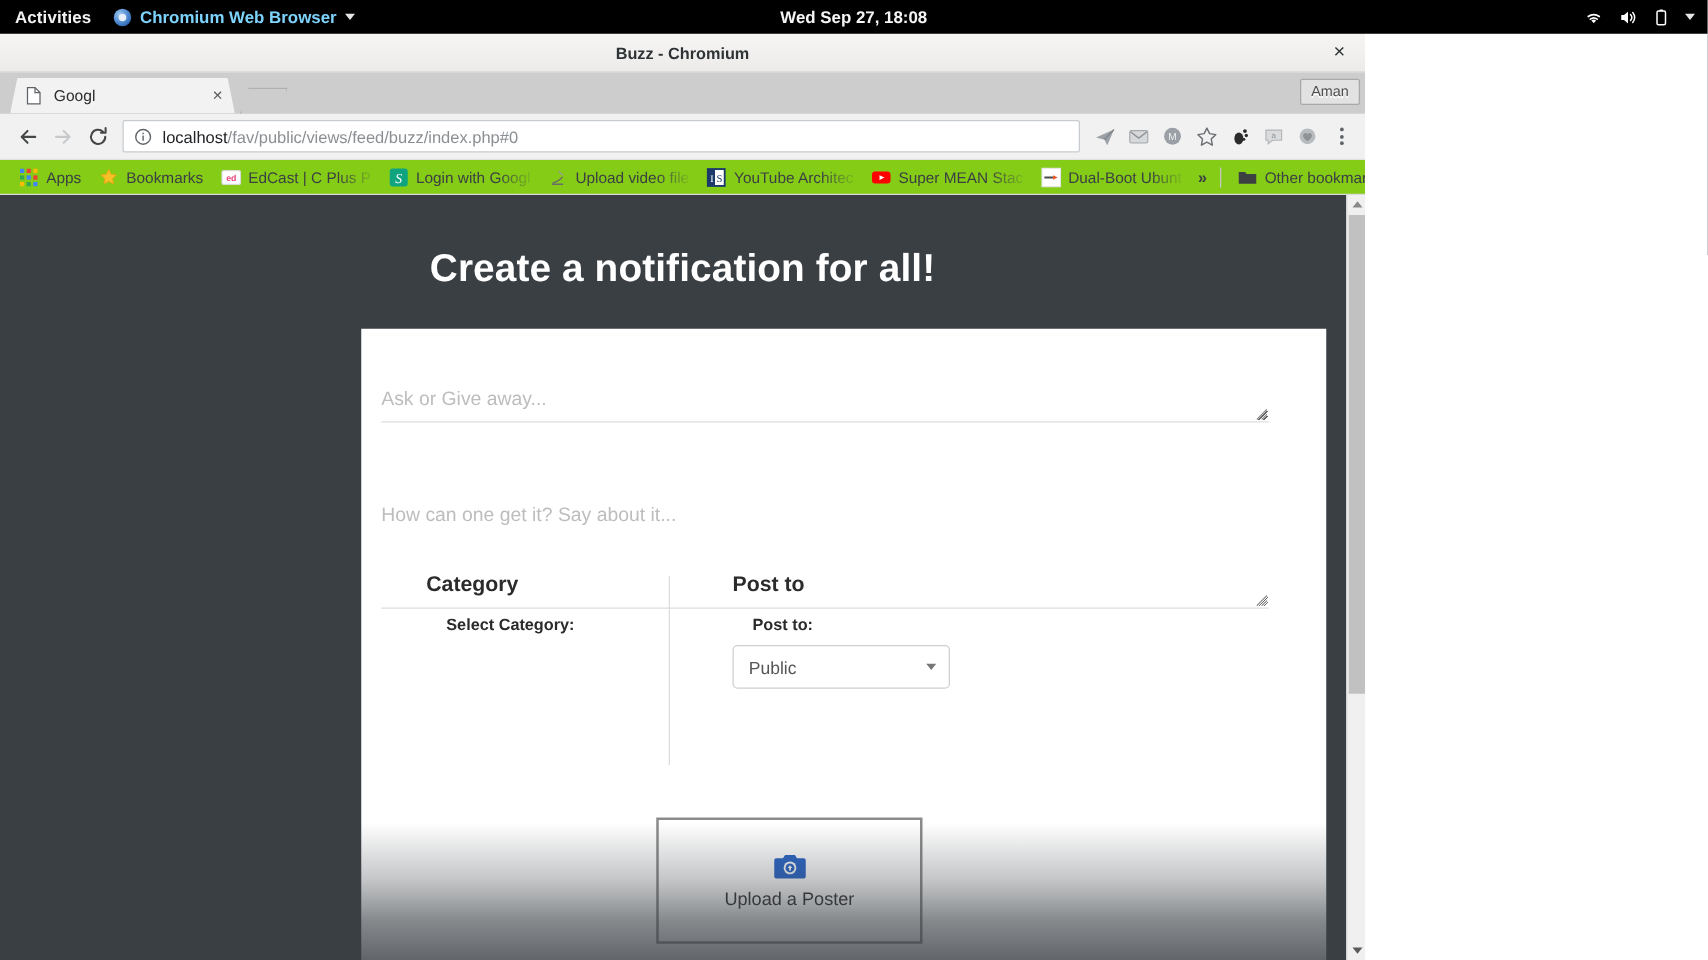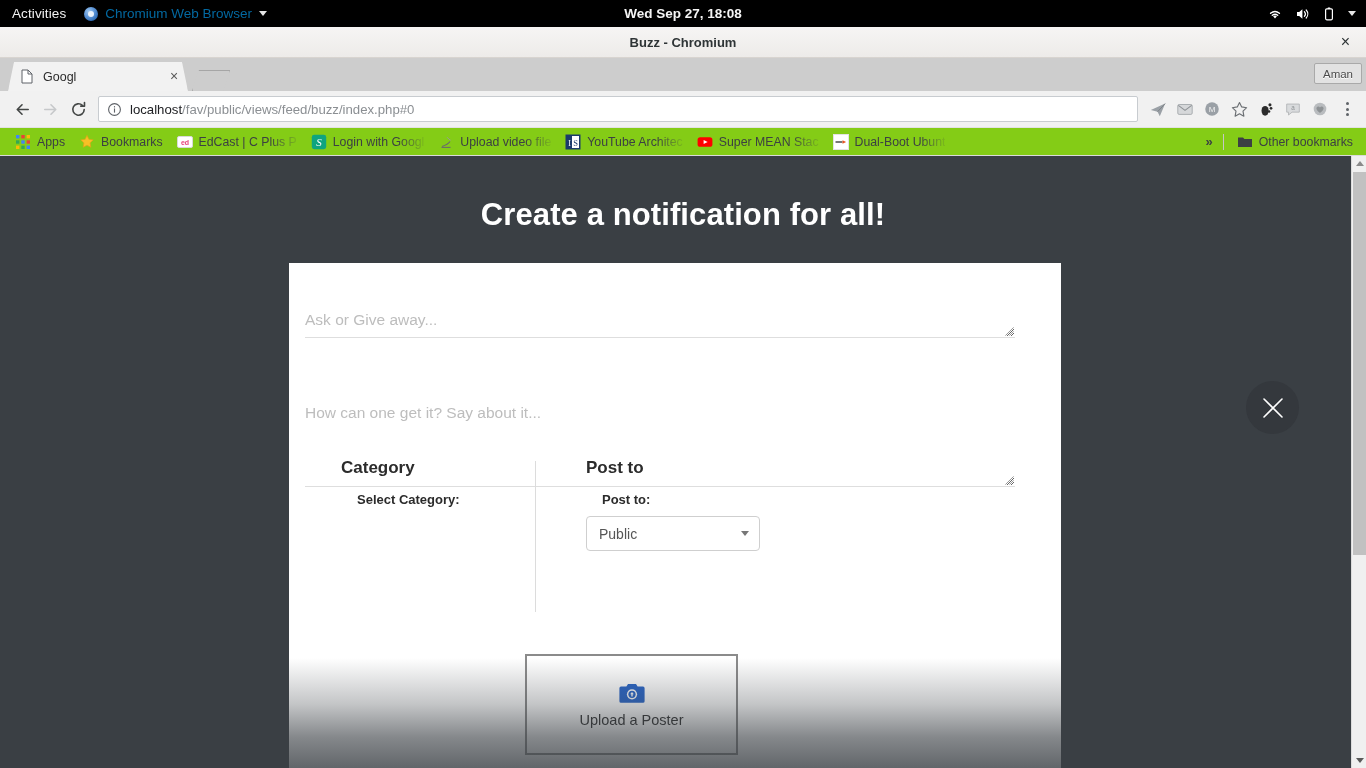--- a/index.html
+++ b/index.html
@@ -16,30 +16,30 @@
     position: absolute; top: 0; left: 0;
     width: 1366px; height: 27px;
     background: #000000;
     color: #ffffff;
     display: flex; align-items: center;
     font-size: 13.5px;
     z-index: 100;
   }
   .gnome-activities {
     padding: 0 10px 0 12px;
-    font-weight: normal;
+    font-weight: bold;
     letter-spacing: 0.1px;
     color: #f2f2f2;
     line-height: 27px;
   }
   .gnome-app {
     display: flex; align-items: center; gap: 7px;
     padding: 0 8px;
-    font-weight: normal;
-    color: #0369a1;
+    font-weight: bold;
+    color: #7dd3fc;
   }
   .chromium-dot {
     width: 14px; height: 14px; border-radius: 50%;
     background: radial-gradient(circle at 35% 32%, #9dc6ef 0%, #5b93d6 42%, #2f6cb5 75%, #1c4d8c 100%);
     display: inline-block;
     position: relative;
   }
   .chromium-dot::after {
     content: ""; position: absolute;
     left: 4px; top: 4px; width: 6px; height: 6px;
@@ -62,21 +62,21 @@
   }
   .gnome-tray {
     position: absolute; right: 10px; top: 0; height: 27px;
     display: flex; align-items: center; gap: 11px;
   }
   .tray-ico { width: 16px; height: 16px; display:block; }
 
   
   .chrome-window {
     position: absolute; top: 27px; left: 0;
-    width: 1366px; height: 741px;
+    width: 1092px; height: 741px;
     background: #f1f1f1;
   }
   .chrome-titlebar {
     position: relative;
     height: 31px;
     background: linear-gradient(to bottom, #f6f5f4 0%, #edebe9 100%);
     border-bottom: 1px solid #d8d4d0;
     display: flex; align-items: center; justify-content: center;
   }
   .chrome-title {

